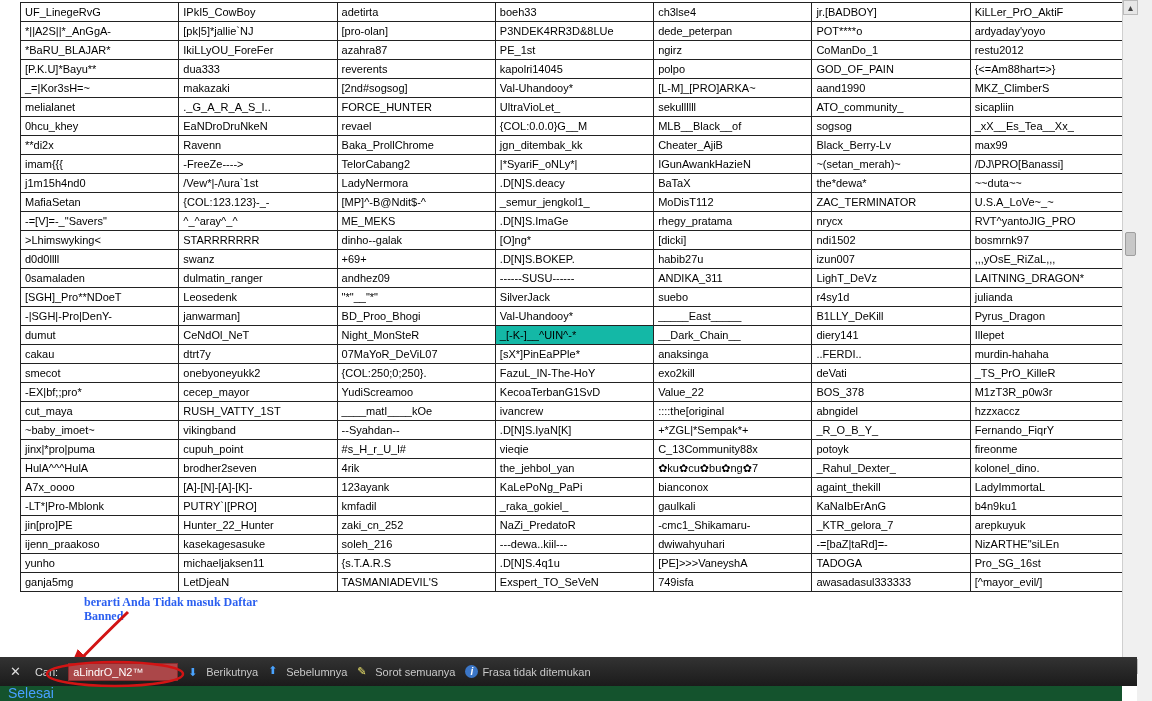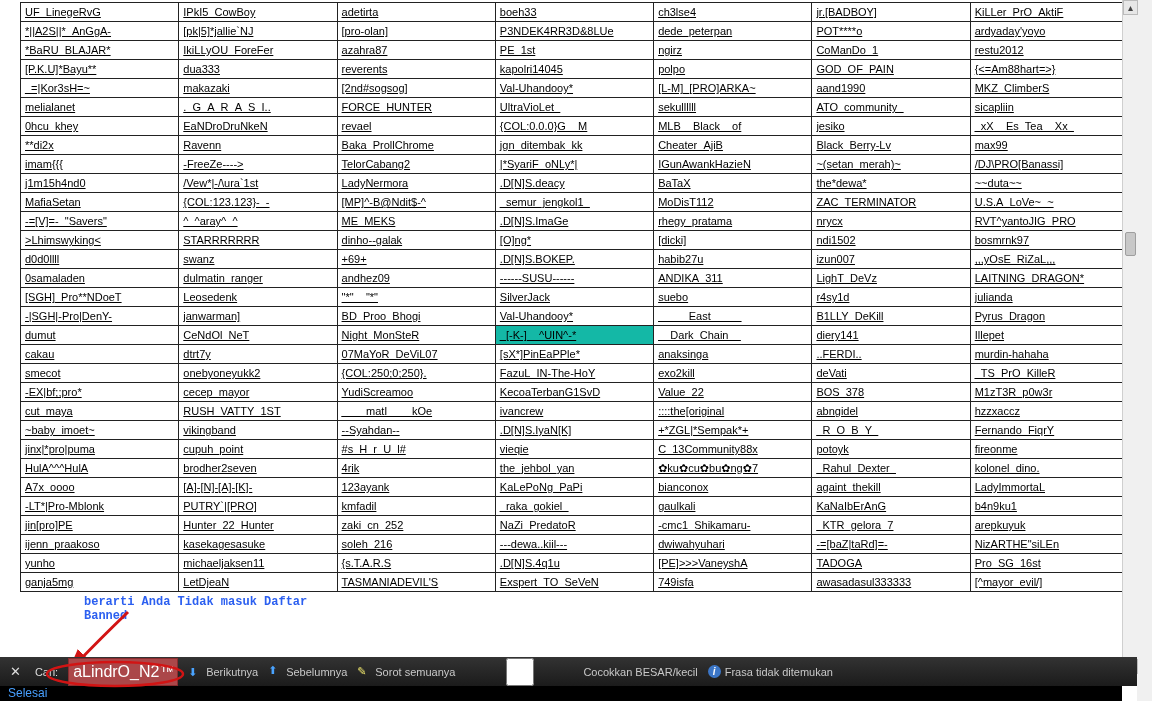--- a/index.html
+++ b/index.html
@@ -60,21 +60,20 @@
     bottom: 44px;
     overflow: hidden;
     padding: 2px 8px 0 20px;
   }
 
   table {
     border-collapse: collapse;
     width: 100%;
     table-layout: fixed;
     background: #fff;
-    text-decoration: underline;
   }
   td {
     border: 1px solid #222;
     padding: 2px 4px;
     font-size: 11px;
     color: #000;
     height: 19px;
     white-space: nowrap;
     overflow: hidden;
     vertical-align: middle;
@@ -88,21 +87,21 @@
   col.c3 { width: 14.4%; }
   col.c4 { width: 14.4%; }
   col.c5 { width: 14.4%; }
   col.c6 { width: 14.4%; }
 
   .annotation {
     position: absolute;
     left: 84px;
     top: 595px;
     color: #2b5ff0;
-    font-family: Liberation Mono, monospace;
+    font-family: Liberation Serif, serif;
     font-size: 12px;
     font-weight: bold;
     line-height: 14px;
     pointer-events: none;
     z-index: 50;
   }
   .arrow-svg {
     position: absolute;
     left: 40px;
     top: 604px;
@@ -138,23 +137,23 @@
     color: #ddd;
     font-size: 13px;
     padding: 0 4px;
     cursor: pointer;
   }
   .findbar .lbl { color: #ddd; }
   .findbar input {
     background: #ab4749;
     color: #fff;
     border: 1px solid #8a2c2e;
-    height: 28px;
+    height: 18px;
     padding: 0 4px;
-    font-size: 16px;
+    font-size: 11px;
     width: 110px;
   }
   .findbar .btn {
     display: inline-flex;
     align-items: center;
     gap: 4px;
     cursor: pointer;
     color: #c8c8c8;
   }
   .findbar .ic { width: 14px; height: 14px; display: inline-block; }
@@ -168,23 +167,23 @@
     display:inline-block;
   }
   .findbar .phrase { color: #c8c8c8; }
 
   .statusbar {
     position: absolute;
     bottom: 0;
     left: 0;
     right: 15px;
     height: 15px;
-    background: #000000;
+    background: #14532d;
     color: #48a0ff;
-    font-size: 12px;
+    font-size: 14px;
     padding: 0 8px;
     line-height: 15px;
     z-index: 100;
   }
 </style>
 </head>
 <body>
 
 <div class="viewport">
 
@@ -253,21 +252,21 @@
             <td>sekullllll</td>
             <td>ATO_community_</td>
             <td>sicapliin</td>
           </tr>
           <tr>
             <td>0hcu_khey</td>
             <td>EaNDroDruNkeN</td>
             <td>revael</td>
             <td>{COL:0.0.0}G__M</td>
             <td>MLB__Black__of</td>
-            <td>jesiko</td>
+            <td>sogsog</td>
             <td>_xX__Es_Tea__Xx_</td>
           </tr>
           <tr>
             <td>**di2x</td>
             <td>Ravenn</td>
             <td>Baka_ProllChrome</td>
             <td>jgn_ditembak_kk</td>
             <td>Cheater_AjiB</td>
             <td>Black_Berry-Lv</td>
             <td>max99</td>
@@ -516,24 +515,20 @@
       <span>Berikutnya</span>
     </span>
     <span class="btn">
       <span class="ic ic-up">⬆</span>
       <span>Sebelumnya</span>
     </span>
     <span class="btn">
       <span class="ic ic-hl">✎</span>
       <span>Sorot semuanya</span>
     </span>
-    <label class="btn">
-      <input type="checkbox" style="margin: 0px 4px 0px 0px;">
-      <span>Cocokkan BESAR/kecil</span>
-    </label>
     <span class="btn phrase">
       <span class="ic-info">i</span>
       <span>Frasa tidak ditemukan</span>
     </span>
   </div>
 
   <div class="statusbar">
     <span>Selesai</span>
   </div>
 

